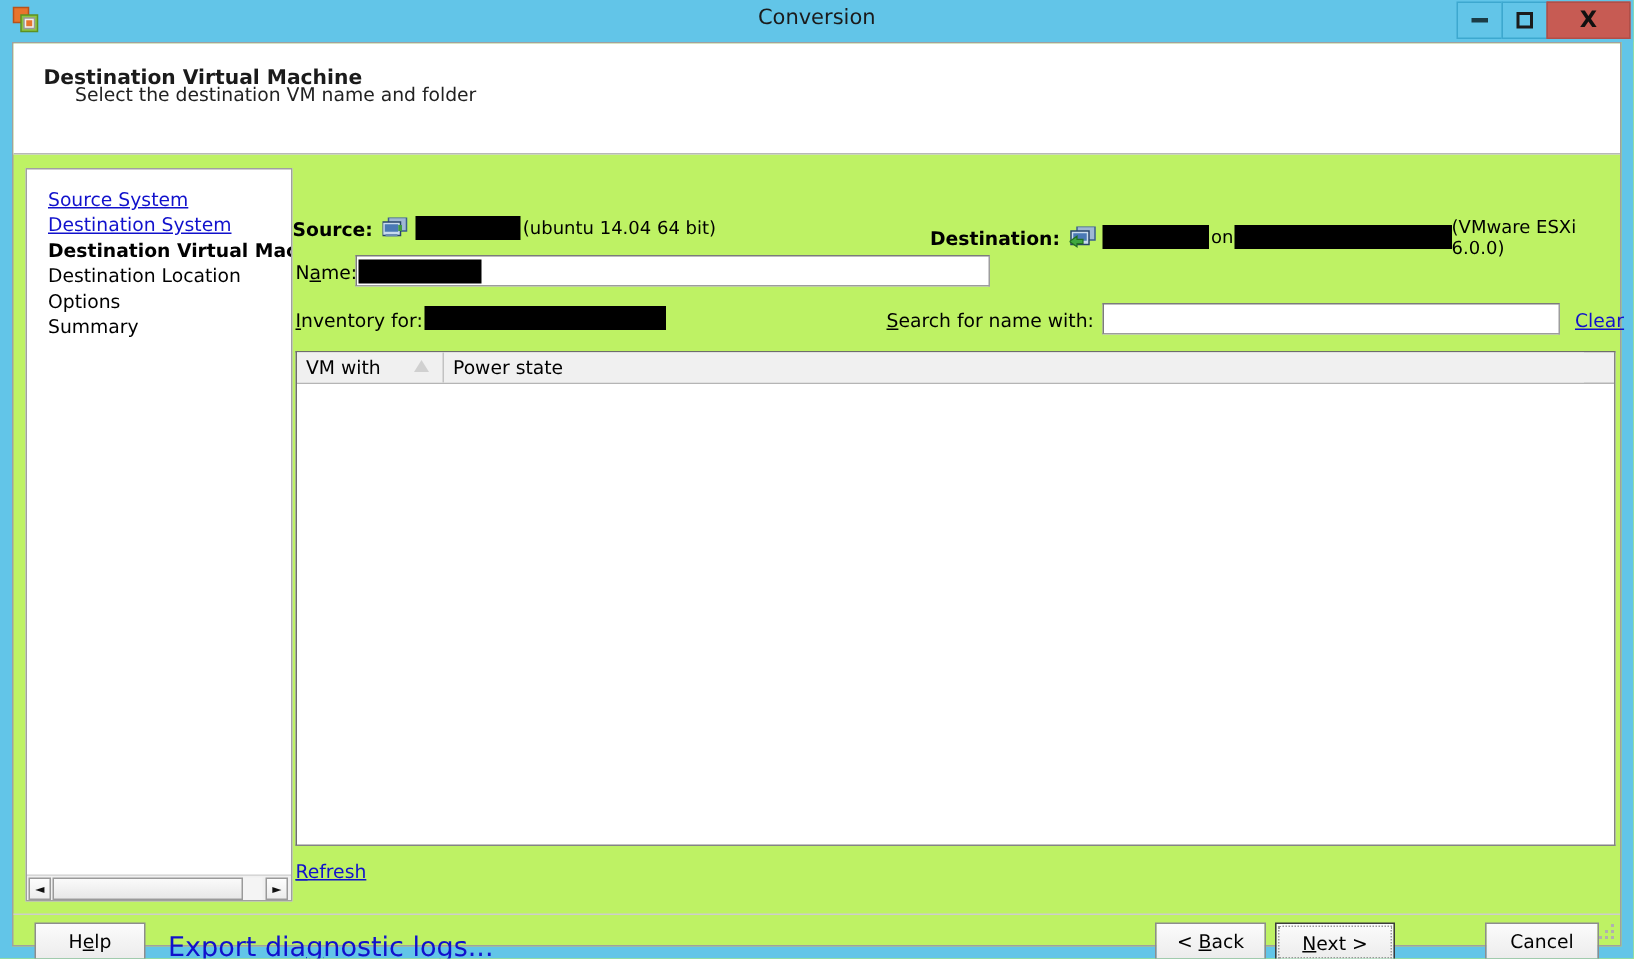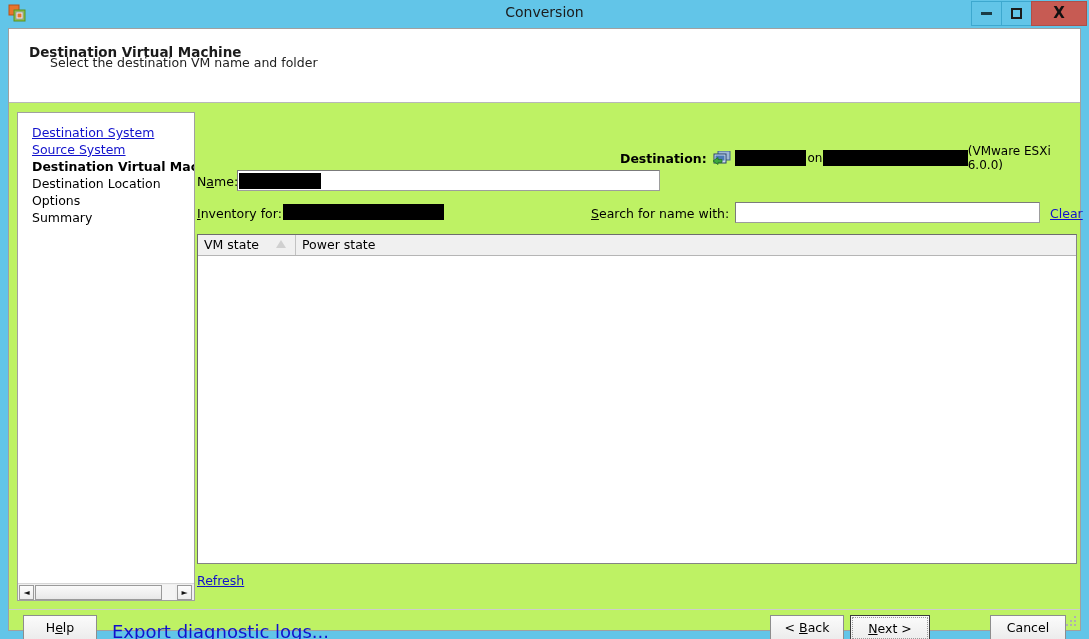--- a/index.html
+++ b/index.html
@@ -231,24 +231,24 @@
 <div class="client">
 
   <div class="header">
     <h1>Destination Virtual Machine</h1>
     <div class="sub">Select the destination VM name and folder</div>
   </div>
 
   <div class="sidebar">
     <div class="nav">
       <div>
+        <span class="link">Source System</span>
+      </div>
+      <div>
         <span class="link">Destination System</span>
-      </div>
-      <div>
-        <span class="link">Source System</span>
       </div>
       <div>
         <span class="current">Destination Virtual Machi</span>
       </div>
       <div>
         <span class="plain">Destination Location</span>
       </div>
       <div>
         <span class="plain">Options</span>
       </div>
@@ -266,20 +266,34 @@
       </div>
       <div class="hs-btn hs-right">
         <span>►</span>
       </div>
     </div>
   </div>
 
   <div class="main">
 
     <div class="row-sd">
+      <div class="src">
+        <span class="lbl-bold">Source:</span>
+        <span class="icon-src">
+          <svg width="17" height="15" viewBox="0 0 17 15">
+            <rect x="4" y="0" width="12" height="9" fill="#9fb8d4" stroke="#3a5f8a" stroke-width="1"></rect>
+            <rect x="0" y="3" width="12" height="9" fill="#c9dcee" stroke="#28456b" stroke-width="1"></rect>
+            <rect x="1.5" y="4.5" width="9" height="5" fill="#4a79b5"></rect>
+            <rect x="2" y="11" width="8" height="1.6" fill="#6b8db5"></rect>
+            <rect x="10.5" y="5" width="2.5" height="4" fill="#3f9a3f"></rect>
+          </svg>
+        </span>
+        <span class="redact" style="width:70px;"></span>
+        <span style="margin-left:2px;">(ubuntu 14.04 64 bit)</span>
+      </div>
 
       <div class="dst">
         <span class="lbl-bold">Destination:</span>
         <span class="icon-dst">
           <svg width="18" height="15" viewBox="0 0 18 15">
             <rect x="5" y="0" width="12" height="9" fill="#9fb8d4" stroke="#3a5f8a" stroke-width="1"></rect>
             <rect x="1" y="3" width="12" height="9" fill="#c9dcee" stroke="#28456b" stroke-width="1"></rect>
             <rect x="2.5" y="4.5" width="9" height="5" fill="#4a79b5"></rect>
             <path d="M0 10 L5 6.5 L5 8.6 L9 8.6 L9 11.4 L5 11.4 L5 13.5 Z" fill="#3fa83f" stroke="#217021" stroke-width="0.8"></path>
           </svg>
@@ -305,21 +319,21 @@
       <span class="searchlbl"><u>S</u><span>earch for name with:</span></span>
       <div class="searchfield">
         <input style="width: 100%; height: 100%; border: 0px; outline: 0px; background: transparent; font-family: &quot;DejaVu Sans&quot;, &quot;Liberation Sans&quot;, sans-serif; font-size: 12.5px; padding: 0px 3px; box-sizing: border-box;" placeholder="">
       </div>
       <span class="clearlink">Clear</span>
     </div>
 
     <div class="listbox">
       <div class="listhdr">
         <div class="col col-vm">
-          <span>VM state</span>
+          <span>VM with</span>
           <span class="sortarrow"></span>
         </div>
         <div class="col col-ps">
           <span>Power state</span>
         </div>
       </div>
       <div></div>
     </div>
 
     <span class="refresh"><u>R</u><span>efresh</span></span>

